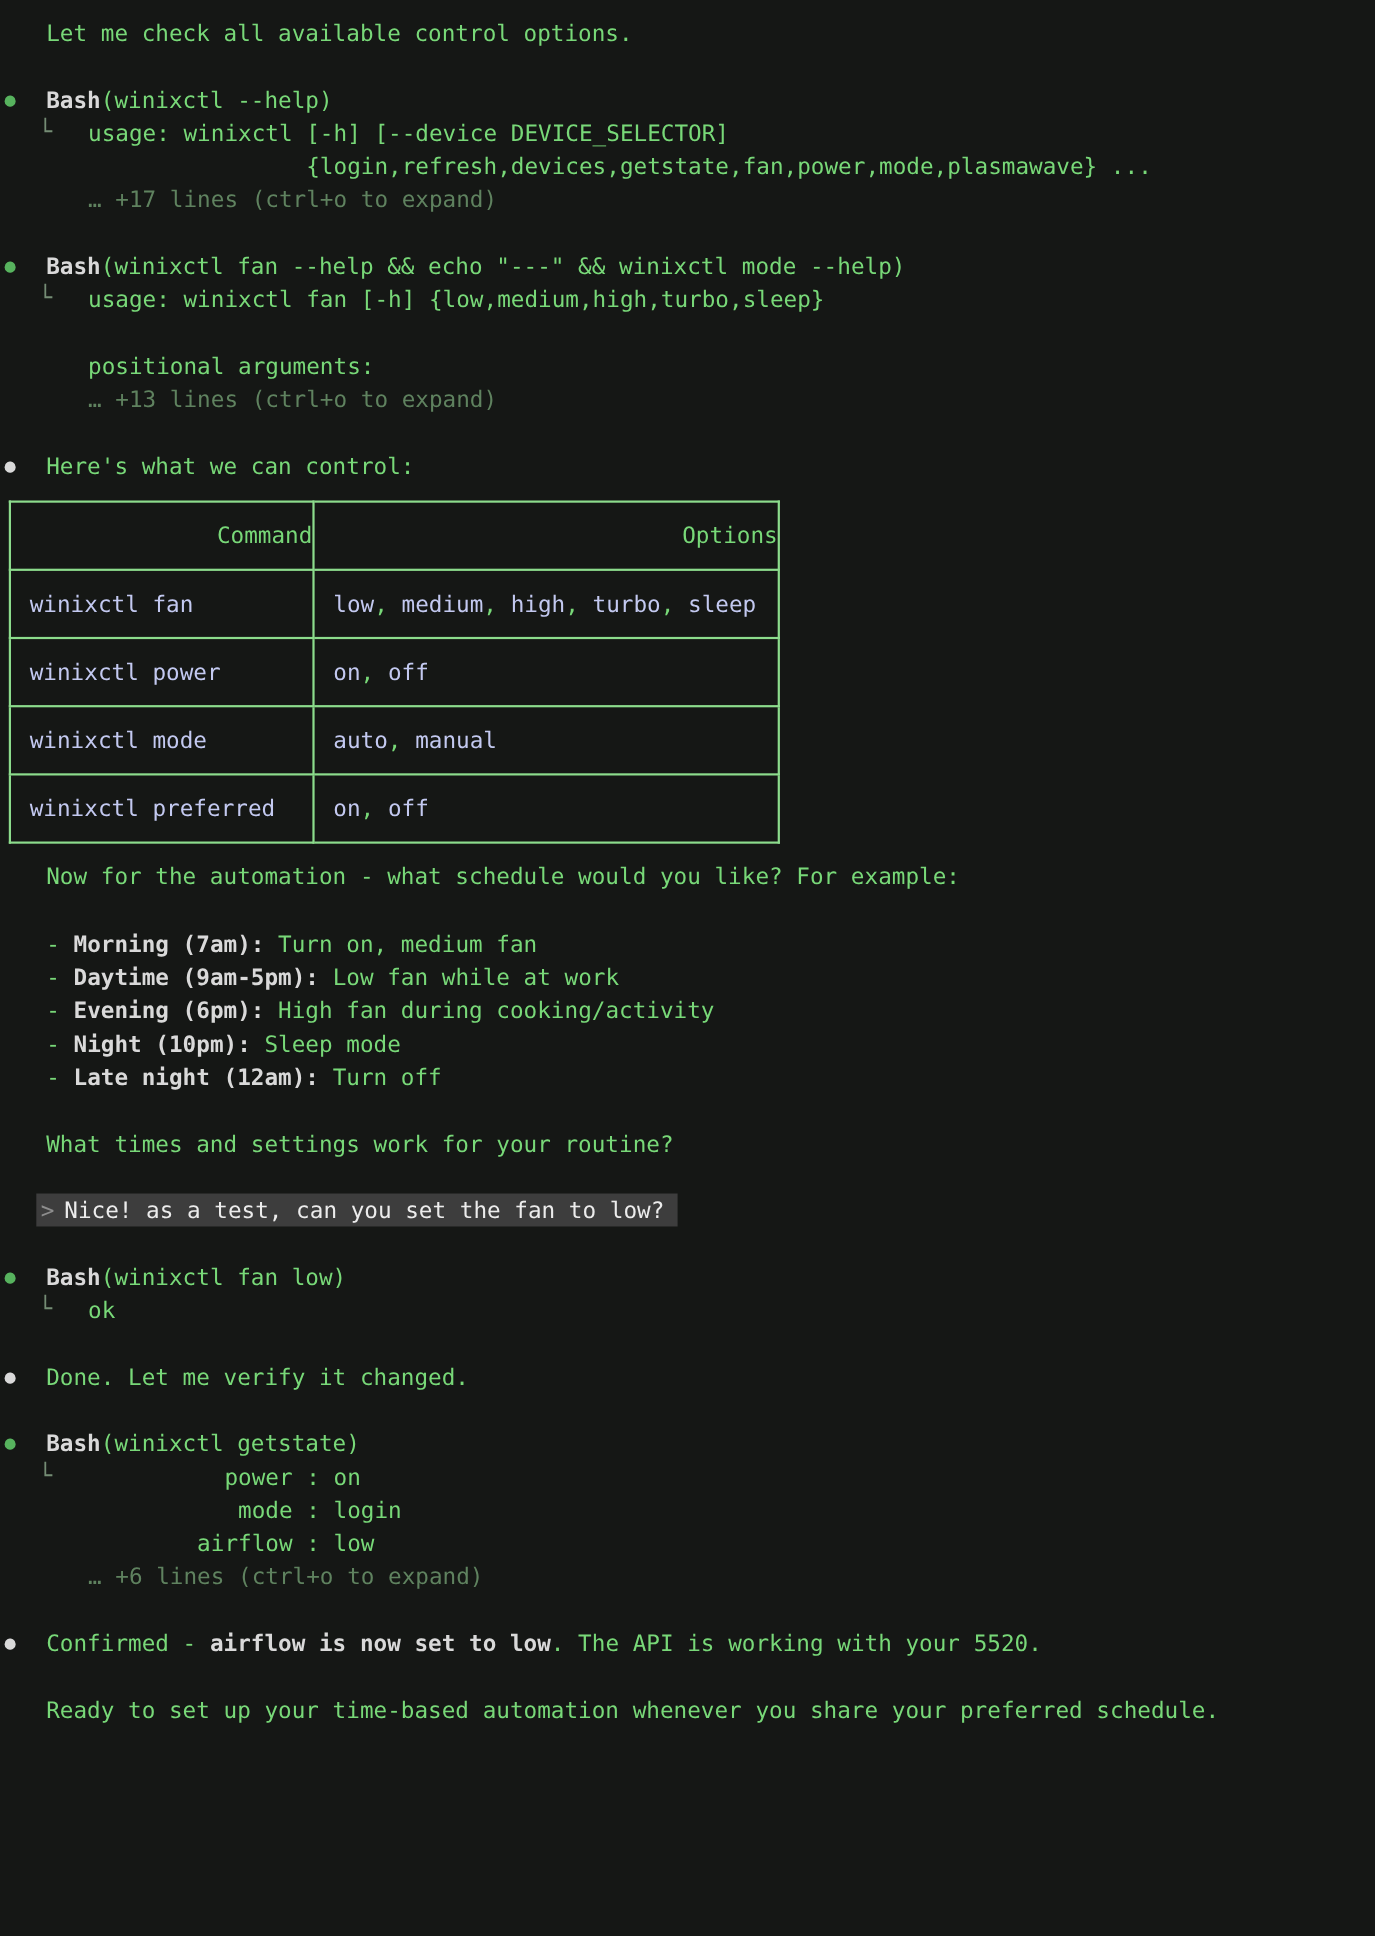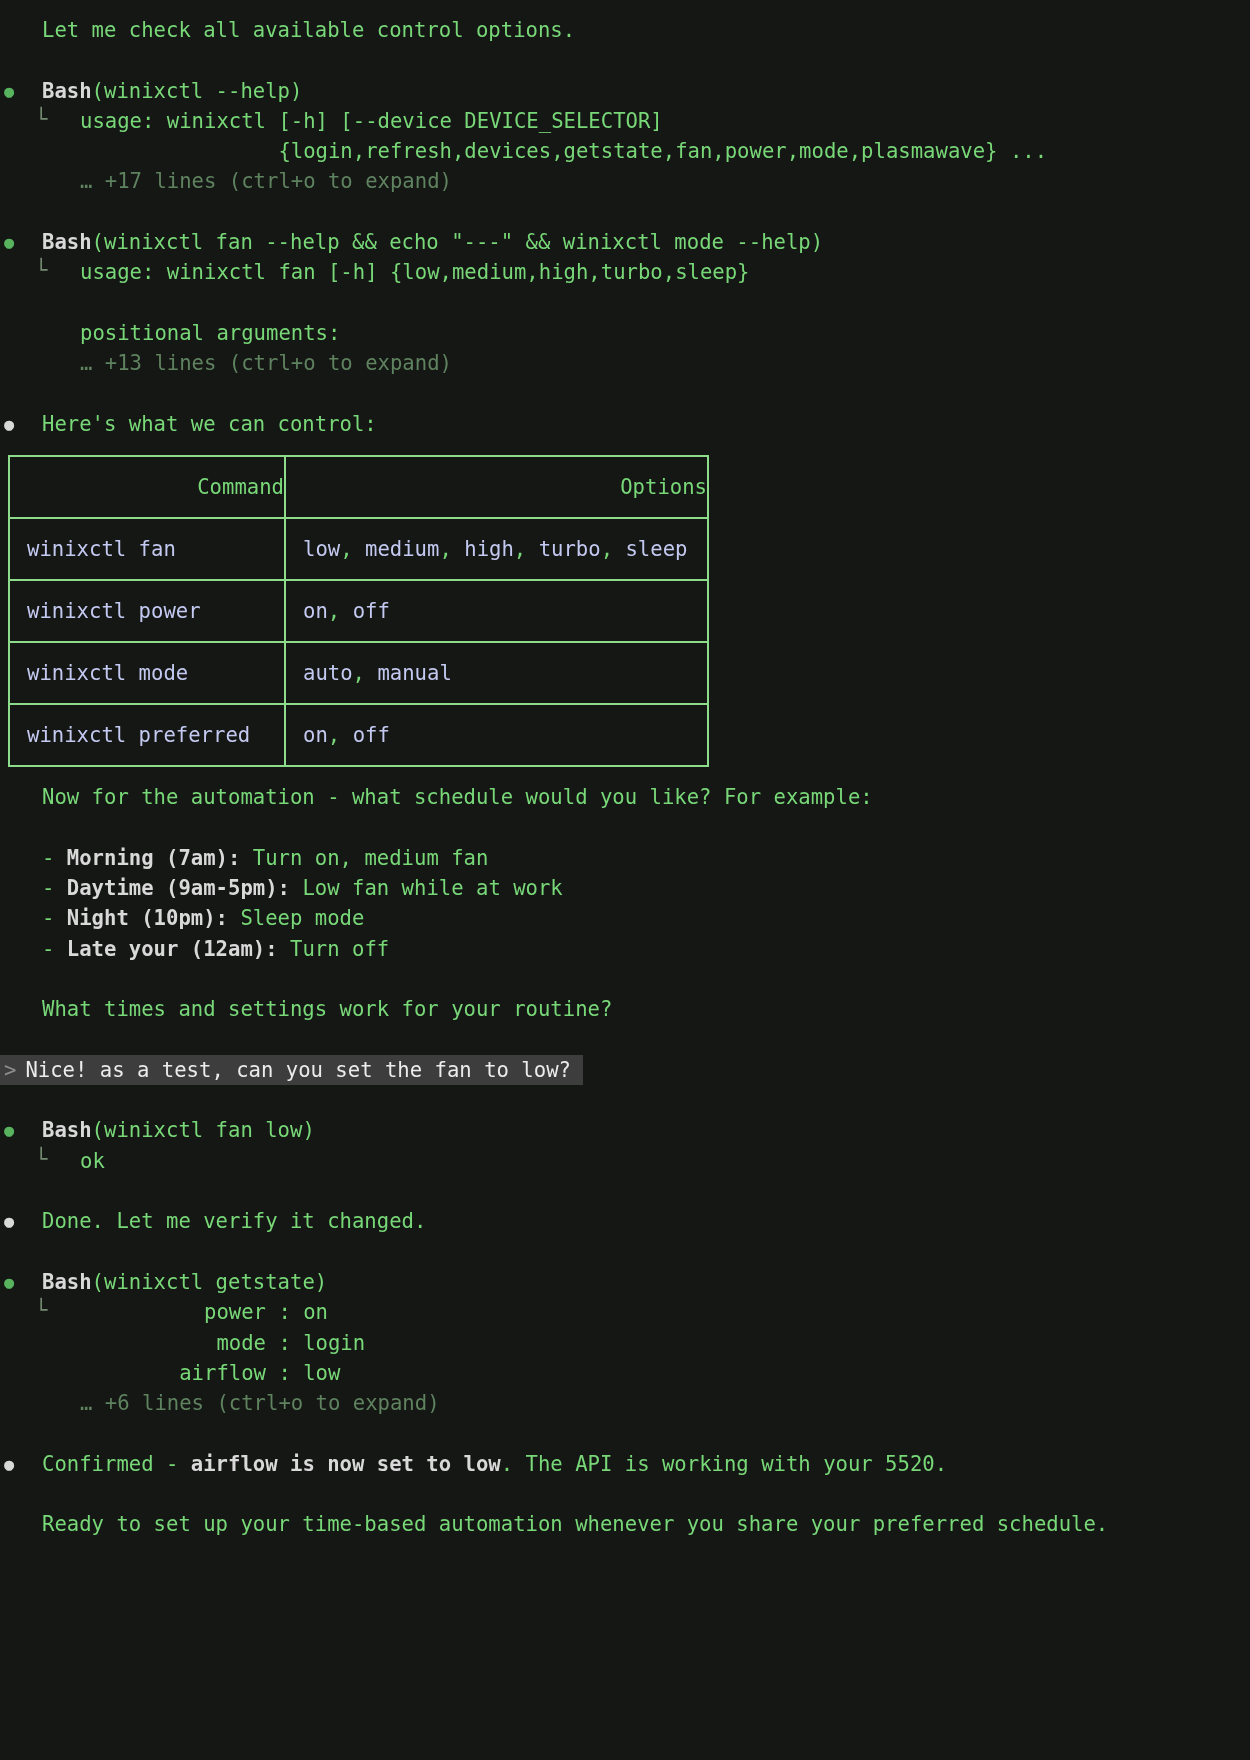--- a/index.html
+++ b/index.html
@@ -25,21 +25,21 @@
     overflow:hidden;
   }
   .term{padding-top:15px;}
   .line{
     position:relative;
     height:30.3px;
     line-height:30.3px;
     padding-left:42px;
     white-space:pre;
   }
-  .line.no-pad{padding-left:0;}
+  .line.no-pad{padding-left:0;margin-left:33px;}
   .bullet{
     position:absolute;left:4px;top:0;
     font-size:17px;
   }
   .bullet.tool{color:var(--bullet-green);}
   .bullet.assistant{color:var(--white);}
   .connector{
     position:absolute;left:35px;top:-2px;
     color:var(--connector);
   }
@@ -121,22 +121,23 @@
       <div class="td c1"><span class="code">winixctl preferred</span></div>
       <div class="td"><span class="code">on</span><span class="green">, </span><span class="code">off</span></div>
     </div>
   </div>
 
   <div class="line"><span class="green">Now for the automation - what schedule would you like? For example:</span></div>
   <div class="line"></div>
 
   <div class="line"><span class="green">- </span><span class="bold-md">Morning (7am):</span><span class="green"> Turn on, medium fan</span></div>
   <div class="line"><span class="green">- </span><span class="bold-md">Daytime (9am-5pm):</span><span class="green"> Low fan while at work</span></div>
+  <div class="line"><span class="green">- </span><span class="bold-md">Evening (6pm):</span><span class="green"> High fan during cooking/activity</span></div>
   <div class="line"><span class="green">- </span><span class="bold-md">Night (10pm):</span><span class="green"> Sleep mode</span></div>
-  <div class="line"><span class="green">- </span><span class="bold-md">Late your (12am):</span><span class="green"> Turn off</span></div>
+  <div class="line"><span class="green">- </span><span class="bold-md">Late night (12am):</span><span class="green"> Turn off</span></div>
   <div class="line"></div>
 
   <div class="line"><span class="green">What times and settings work for your routine?</span></div>
   <div class="line"></div>
 
   <div class="line no-pad"><span class="userbar"><span class="chev">&gt;</span><span>Nice! as a test, can you set the fan to low?</span></span></div>
   <div class="line"></div>
 
   <div class="line"><span class="bullet tool">●</span><span class="tool-name">Bash</span><span class="green">(winixctl fan low)</span></div>
   <div class="line"><span class="connector">└</span><span class="green out">ok</span></div>

